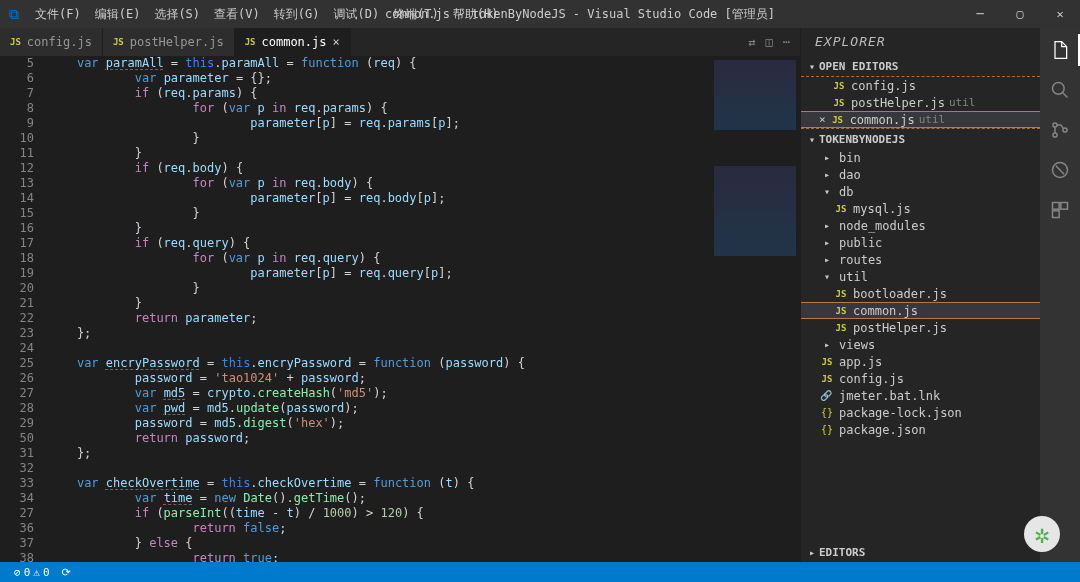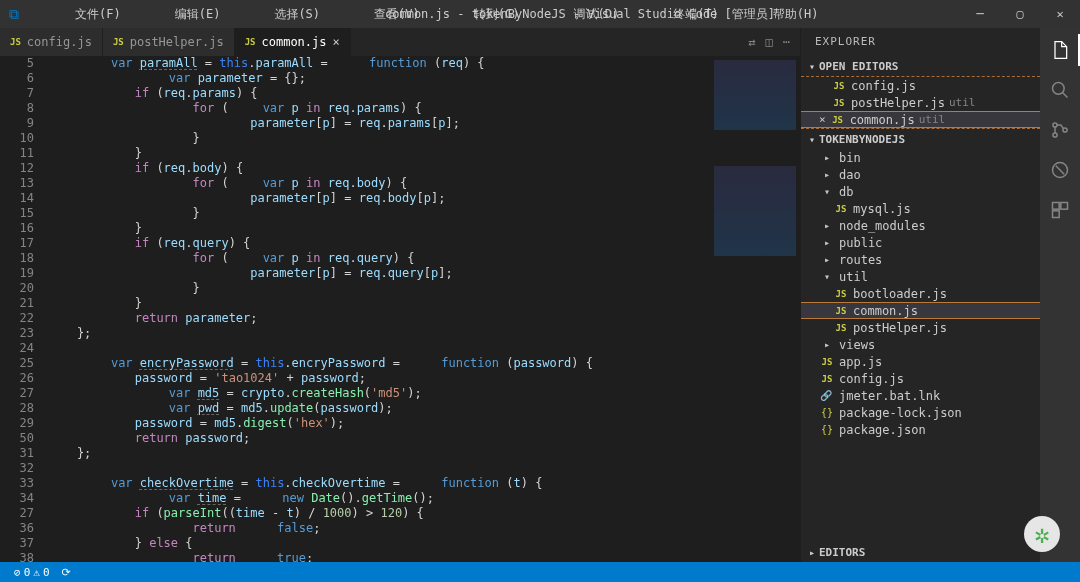--- a/index.html
+++ b/index.html
@@ -1,30 +1,30 @@
 <!DOCTYPE html>
 <html><head>
 <meta charset="utf-8">
 <style>
   * { margin:0; padding:0; box-sizing:border-box; font-family:"Segoe UI",Consolas,monospace; }
   body { width:1080px; height:582px; background:#1e1e1e; color:#cccccc; font-size:12px; overflow:hidden; position:relative; }
   .title-bar { height:28px; background:#323233; display:flex; align-items:center; position:relative; }
   .title-bar .logo { width:28px; display:flex; justify-content:center; align-items:center; color:#007acc; font-size:14px; }
   .menu { display:flex; }
-  .menu .mi { padding:0 7px; height:28px; line-height:28px; cursor:pointer;margin-left:40px; }
+  .menu .mi { padding:0 7px; height:28px; line-height:28px; cursor:pointer; }
   .title-center { position:absolute; left:50%; transform:translateX(-50%); color:#cccccc; font-size:12px;margin-left:40px; }
   .win-ctrl { margin-left:auto; display:flex; }
   .win-ctrl div { width:40px; height:28px; display:flex; justify-content:center; align-items:center; cursor:pointer; }
   .main-row { display:flex; height:534px; }
   .activity-bar-right { width:40px; background:#333333; display:flex; flex-direction:column; align-items:center; padding-top:10px; gap:16px; }
   .activity-bar-right .ab-icon { width:24px; height:24px; display:flex; justify-content:center; align-items:center; color:#858585; cursor:pointer; }
   .activity-bar-right .ab-icon.active { color:#fff; position:relative; }
   .activity-bar-right .ab-icon.active::after { content:""; position:absolute; right:-8px; top:-4px; height:32px; width:2px; background:#fff; }
   .explorer { width:240px; background:#252526; display:flex; flex-direction:column; border-left:1px solid #1e1e1e; }
-  .explorer-title { height:28px; line-height:28px; padding:0 14px; color:#bbbbbb; font-size:11px; letter-spacing:1px; }
+  .explorer-title { height:28px; line-height:28px; padding:0 14px; color:#bbbbbb; font-size:13px; letter-spacing:1px;font-style:italic; }
   .section-head { height:20px; display:flex; align-items:center; padding-left:4px; color:#cccccc; font-size:11px; font-weight:bold; cursor:pointer; }
   .section-head .chev { width:14px; text-align:center; font-size:10px; }
   .tree { font-size:12px; }
   .tree .node { display:flex; align-items:center; height:17px; cursor:pointer; }
   .tree .node.active { background:#37373d; border:1px solid #bb7a3a; border-left:none;border-right:none; }
   .tree .node .ico { width:16px; height:16px; margin-right:4px; display:flex; justify-content:center; align-items:center; font-size:10px; }
   .tree .node .js { color:#cbcb41; font-size:9px; font-weight:bold; }
   .tree .node .json { color:#cbcb41; }
   .tree .node .dim { color:#858585; margin-left:4px; font-size:11px; }
   .tree .node .close-x { margin-left:2px; margin-right:4px; font-size:11px; color:#ccc; }
@@ -36,21 +36,21 @@
   .tab .js-ic { color:#cbcb41; font-size:9px; font-weight:bold; }
   .tab .x { font-size:12px; color:#ccc; }
   .tab-actions { margin-left:auto; display:flex; gap:10px; padding-right:10px; color:#858585; }
   .code-wrap { flex:1; display:flex; overflow:hidden; font-family:Consolas,monospace; font-size:12px; line-height:15px; }
   .gutter { width:48px; color:#858585; text-align:right; padding-right:14px; user-select:none; }
   .gutter div { height:15px; }
   .code { flex:1; color:#d4d4d4; white-space:pre; position:relative; }
   .code div.line { height:15px; }
   .minimap { position:absolute; top:28px; right:0; width:90px; height:506px; background:#1e1e1e; opacity:0.6; }
   .mm-block { position:absolute; right:4px; width:82px; background:linear-gradient(#335,#246); }
-  .kw  { color:#569cd6;margin-left:34px; }
+  .kw  { color:#569cd6; }
   .kw2 { color:#c586c0; }
   .id  { color:#9cdcfe; }
   .fn  { color:#86efac; }
   .str { color:#ce9178; }
   .num { color:#b5cea8; }
   .op  { color:#d4d4d4; }
   .thiss{ color:#3b82f6; }
   .und { text-decoration:underline dashed #666; text-underline-offset:2px; }
   .status-bar { height:20px; background:#007acc; color:#fff; display:flex; align-items:center; font-size:11px; padding:0 8px; }
   .status-bar .sb-item { padding:0 6px; display:flex; align-items:center; gap:3px; cursor:pointer; }

